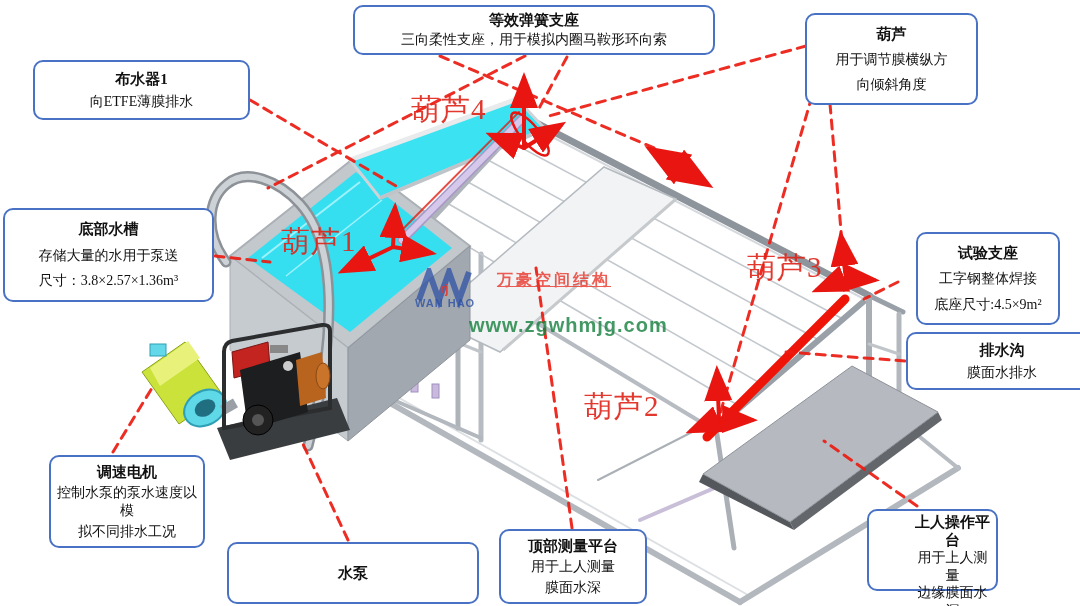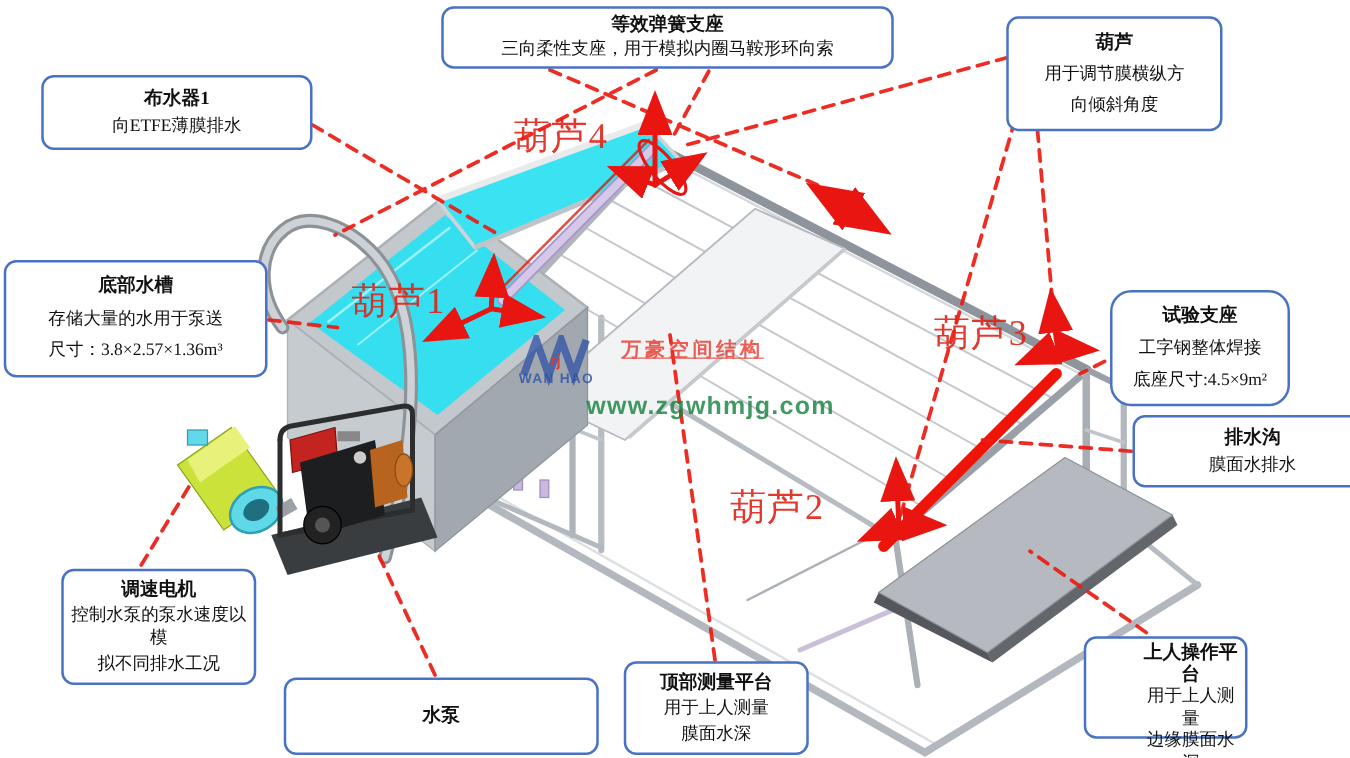--- a/index.html
+++ b/index.html
@@ -16,21 +16,21 @@
   .callout .t{font-weight:bold;font-size:15px;line-height:1.2;}
   .callout .l{font-size:14px;line-height:1.25;}
 
   .co-spring{left:353px;top:5px;width:362px;height:50px;}
   .co-hoist{left:805px;top:13px;width:173px;height:92px;}
   .co-distributor{left:33px;top:60px;width:217px;height:60px;}
   .co-tank{left:3px;top:208px;width:211px;height:94px;text-align:right;}
   .co-motor{left:33px;top:455px;width:156px;height:93px;margin-left:16px;}
   .co-pump{left:227px;top:542px;width:252px;height:62px;}
   .co-topplat{left:499px;top:529px;width:148px;height:75px;}
-  .co-testsup{left:888px;top:232px;width:144px;height:93px;border-radius:17px;}
+  .co-testsup{left:916px;top:232px;width:144px;height:93px;}
   .co-drain{left:906px;top:332px;width:192px;height:58px;}
   .co-opplat{left:867px;top:509px;width:131px;height:82px;padding-left:45px;}
 
   
   .model-label{position:absolute;color:#df2318;font-size:29px;line-height:1;
     letter-spacing:1px;z-index:4;opacity:.9;font-family:"Liberation Serif",serif;}
   .ml-h4{left:411px;top:95px;}
   .ml-h1{left:281px;top:227px;}
   .ml-h3{left:747px;top:253px;}
   .ml-h2{left:584px;top:392px;}

